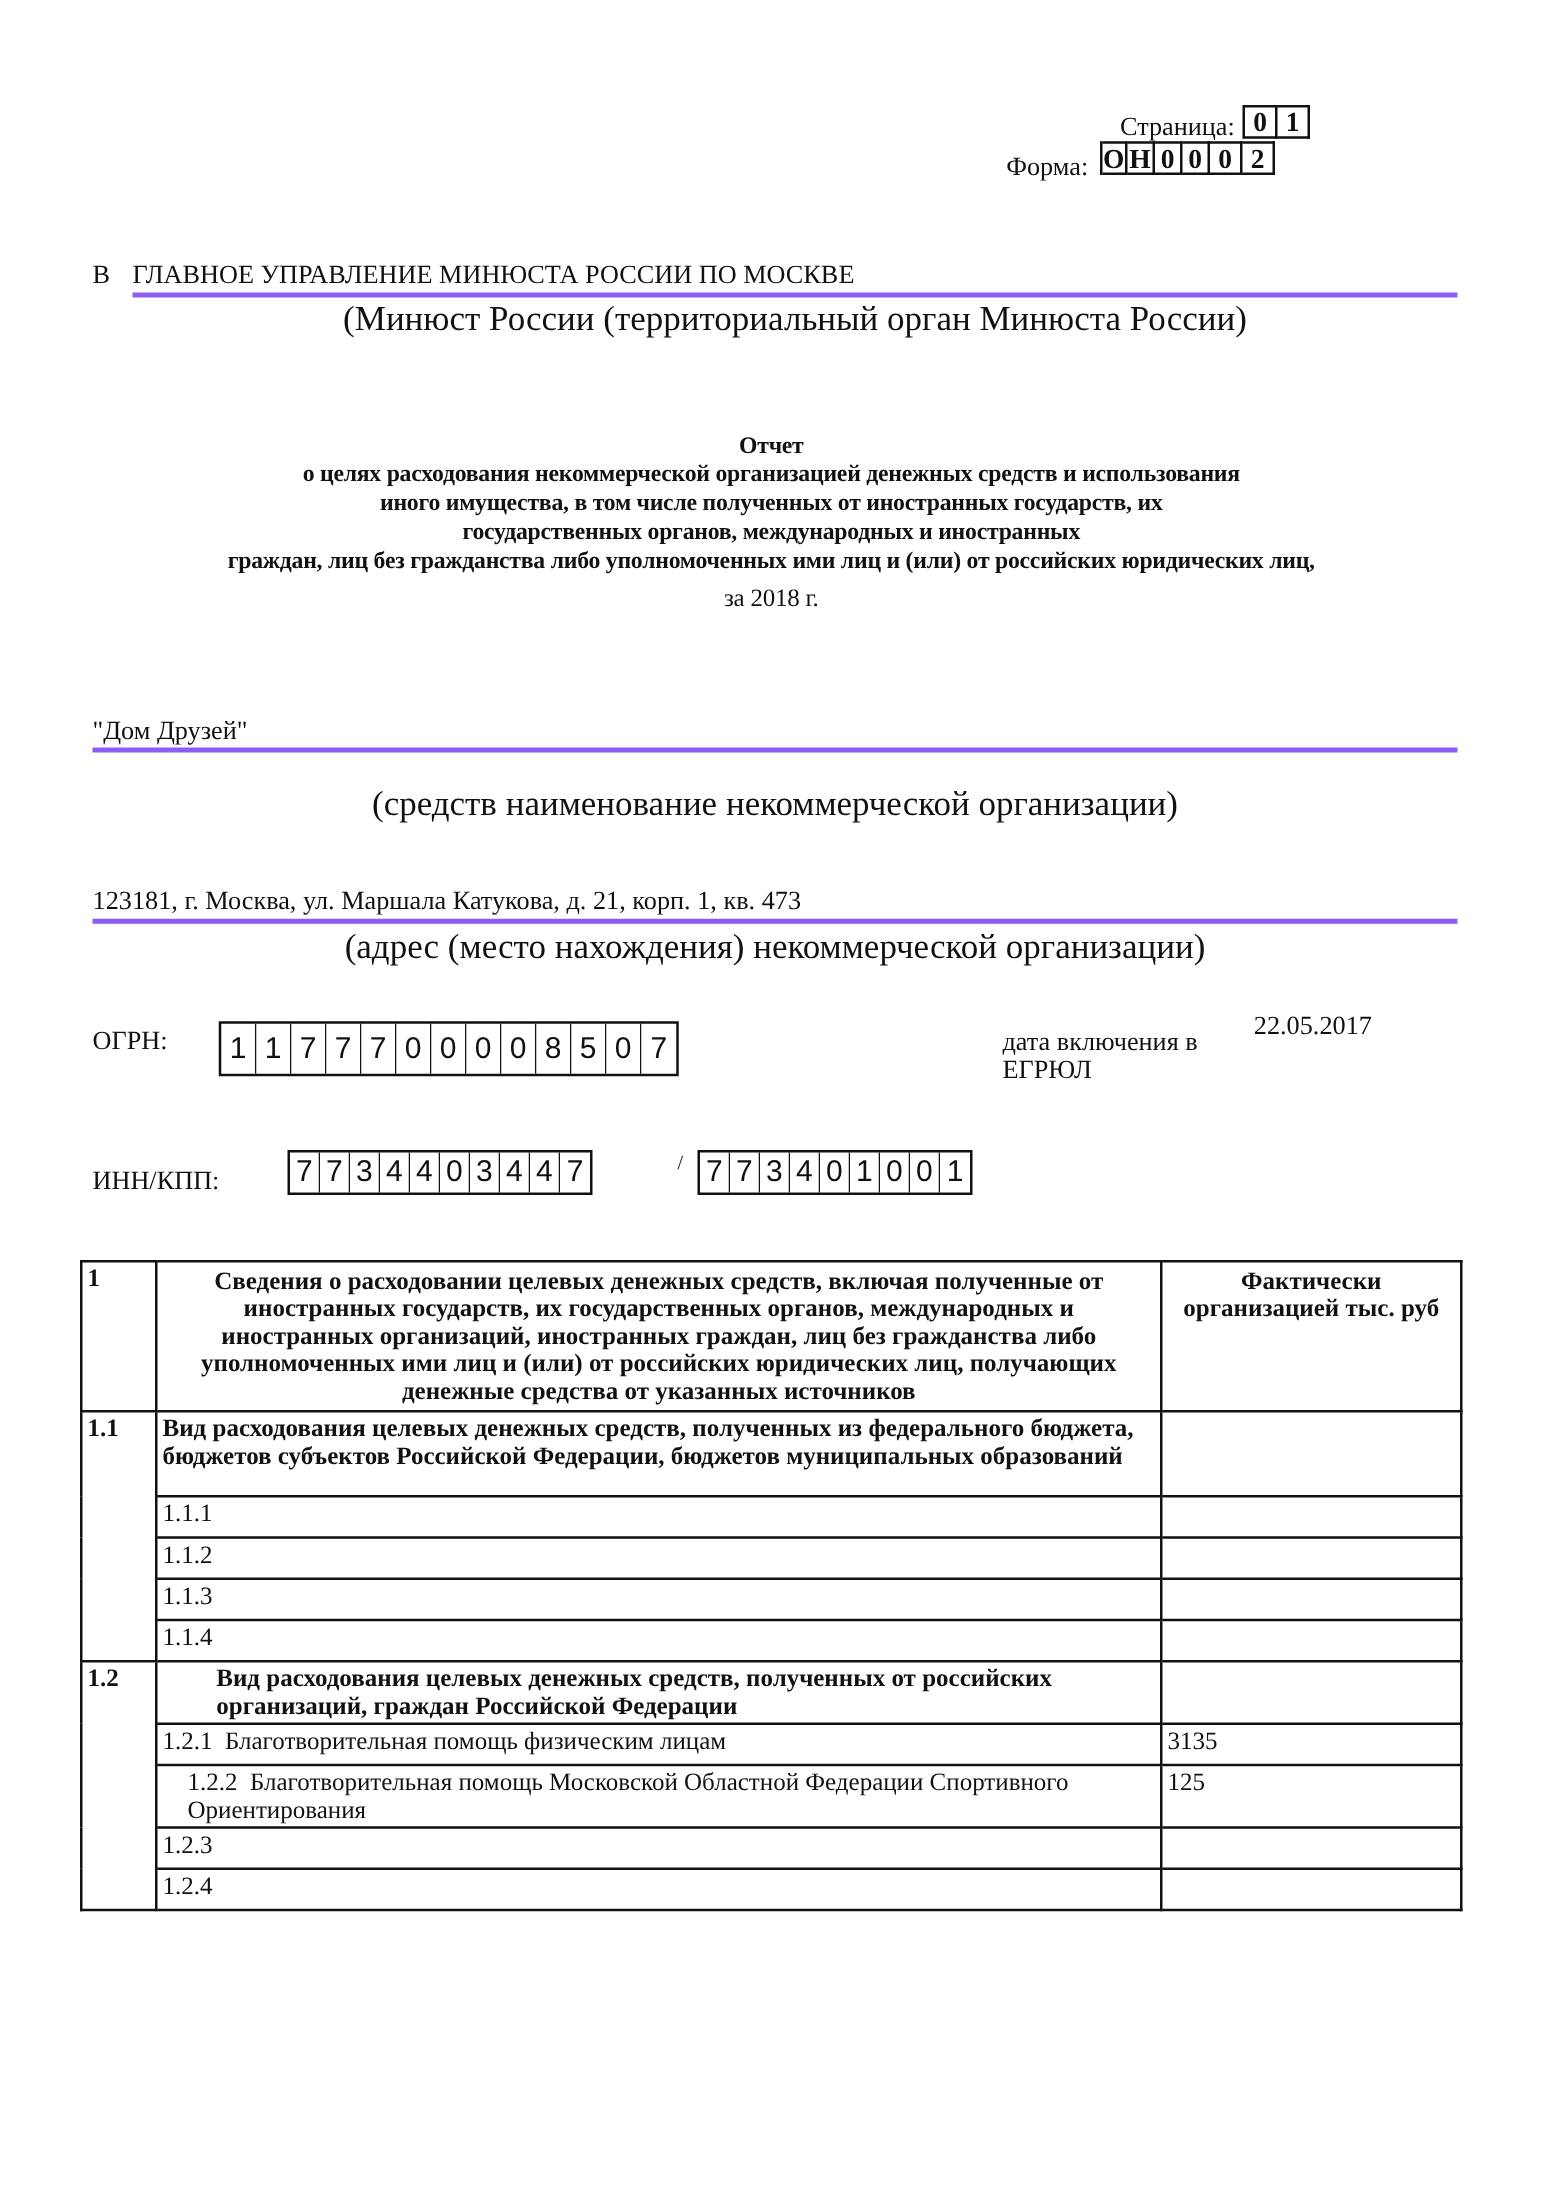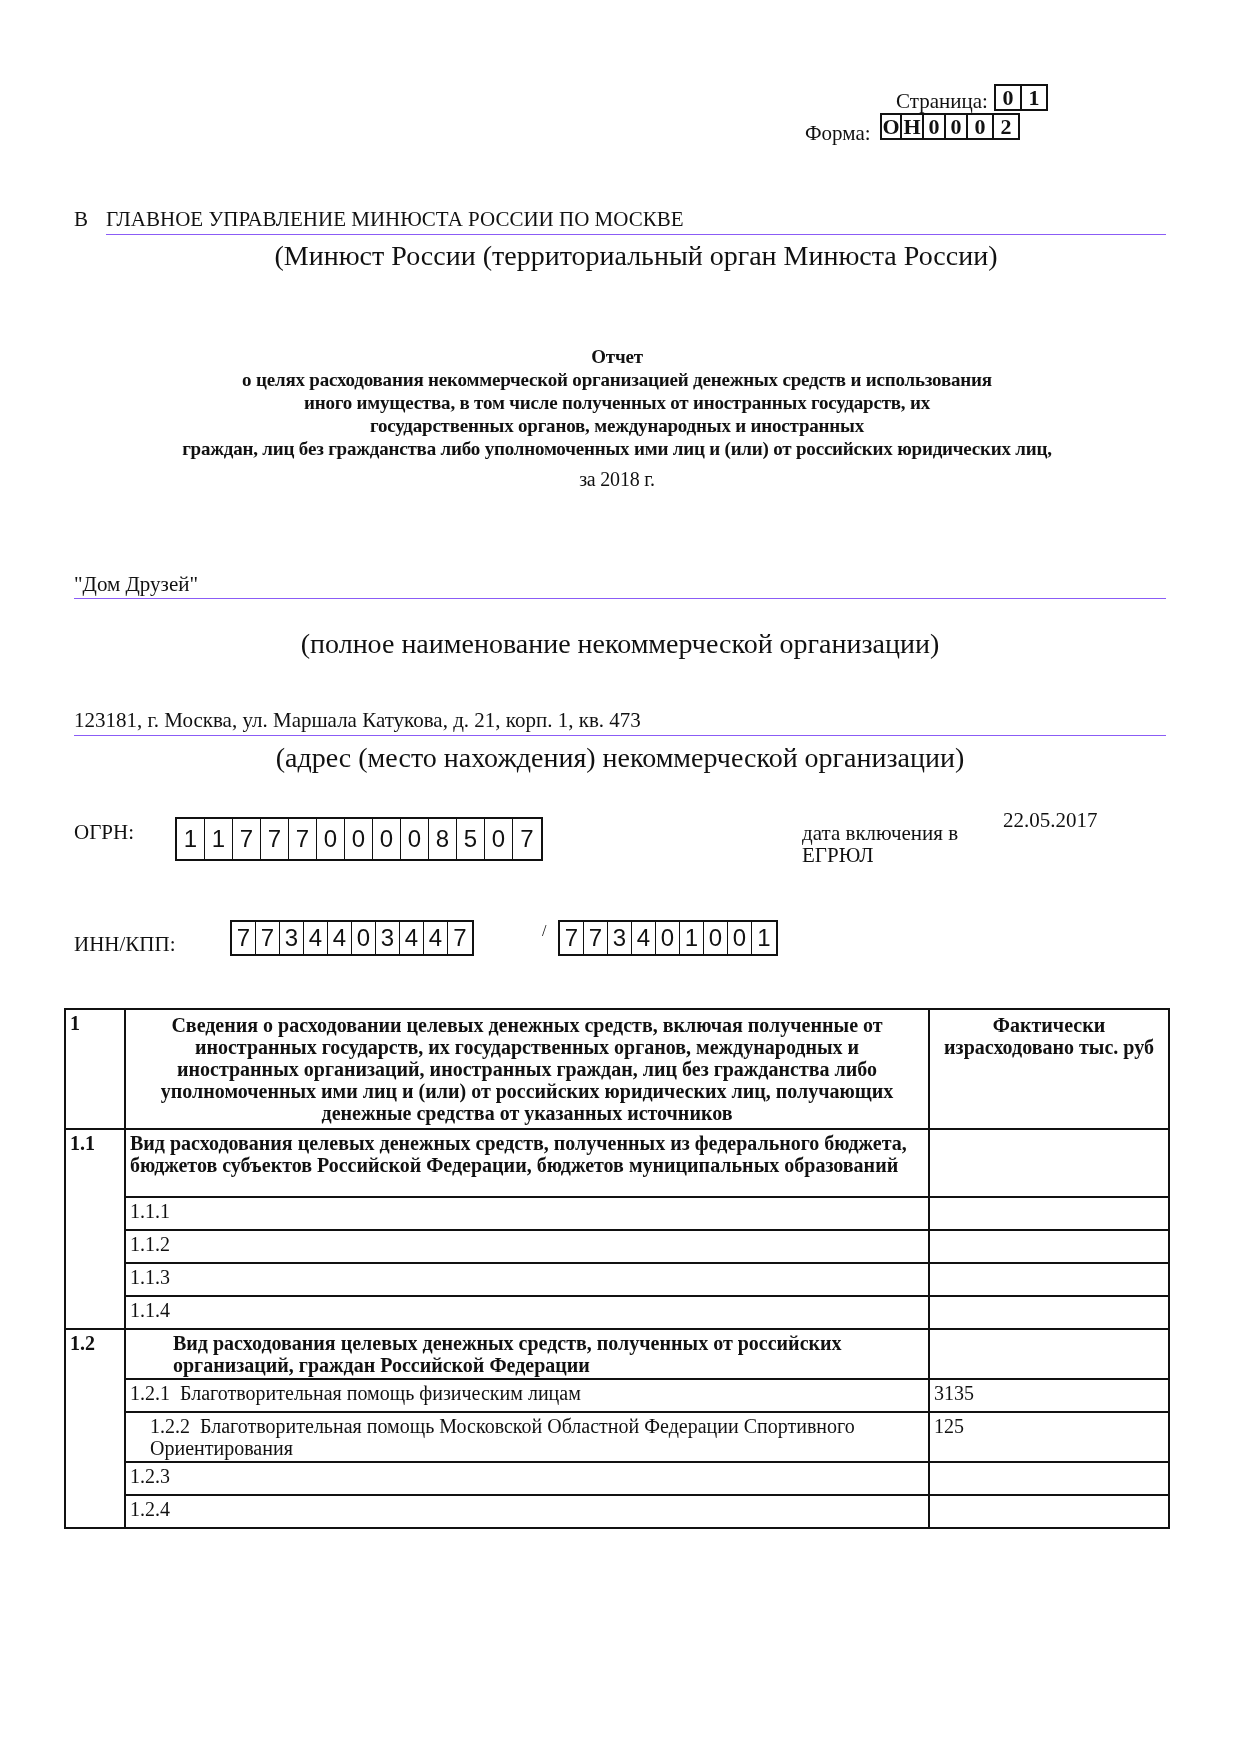--- a/index.html
+++ b/index.html
@@ -11,21 +11,21 @@
 
   
   .hdr-label { font-size: 21px; }
   .cellrow { display: flex; border-left: 2px solid #111; }
   .cellrow .c {
     border-right: 2px solid #111; border-top: 2px solid #111; border-bottom: 2px solid #111;
     width: 26px; height: 27px; display: flex; align-items: center; justify-content: center;
     font-weight: bold; font-size: 22px; box-sizing: border-box;
   }
 
-  .underline-line { border-bottom: 1px solid #8b5cf6; }
+  .underline-line { border-bottom: 4px solid #8b5cf6; }
   .caption { font-size: 28px; text-align: center; }
   .body-text { font-size: 21px; }
 
   .title-block {
     text-align: center; font-weight: bold; font-size: 19px; line-height: 23px;
     letter-spacing: -0.2px;
   }
 
   
   .digits { display: flex; border: 2px solid #111; }
@@ -86,21 +86,21 @@
   <div>о целях расходования некоммерческой организацией денежных средств и использования</div>
   <div>иного имущества, в том числе полученных от иностранных государств, их</div>
   <div>государственных органов, международных и иностранных</div>
   <div>граждан, лиц без гражданства либо уполномоченных ими лиц и (или) от российских юридических лиц,</div>
   <div style="font-weight:normal; font-size:20px; margin-top:8px;text-align:center;">за 2018 г.</div>
 </div>
 
 <div class="abs body-text underline-line" style="left:74px; top:572px; width:1092px; line-height:24px; padding-bottom:2px;">
   <div>"Дом Друзей"</div>
 </div>
-<div class="abs caption" style="left:74px; top:628px; width:1092px;">(полное наименование некоммерческой организации)</div>
+<div class="abs caption" style="left:74px; top:628px; width:1092px;">(средств наименование некоммерческой организации)</div>
 
 <div class="abs body-text underline-line" style="left:74px; top:708px; width:1092px; padding-bottom:2px;">
   <span>123181, г. Москва, ул. Маршала Катукова, д. 21, корп. 1, кв. 473</span>
 </div>
 <div class="abs caption" style="left:74px; top:742px; width:1092px;">(адрес (место нахождения) некоммерческой организации)</div>
 
 <div class="abs body-text" style="left:74px; top:820px;">ОГРН:</div>
 <div class="abs digits" style="left:175px; top:817px;">
   <div class="d">1</div>
   <div class="d">1</div>
@@ -146,21 +146,21 @@
   <div class="d" style="width:24px;height:32px;">0</div>
   <div class="d" style="width:24px;height:32px;">0</div>
   <div class="d" style="width:24px;height:32px;">1</div>
 </div>
 
 <table class="report">
   <tbody>
       <tr>
     <td class="num-col" style="font-weight:bold;">1</td>
     <td class="bold center" style="padding:4px 12px; line-height:22px;">Сведения о расходовании целевых денежных средств, включая полученные от иностранных государств, их государственных органов, международных и иностранных организаций, иностранных граждан, лиц без гражданства либо уполномоченных ими лиц и (или) от российских юридических лиц, получающих денежные средства от указанных источников</td>
-    <td class="val-col bold center" style="padding-top:4px;">Фактически израсходовано тыс. руб</td>
+    <td class="val-col bold center" style="padding-top:4px;">Фактически организацией тыс. руб</td>
   </tr>
 
   <tr>
     <td class="num-col" rowspan="5">1.1</td>
     <td class="bold" style="height:62px;">Вид расходования целевых денежных средств, полученных из федерального бюджета, бюджетов субъектов Российской Федерации, бюджетов муниципальных образований</td>
     <td class="val-col"></td>
   </tr>
   <tr class="sub-row">
     <td>1.1.1</td>
     <td></td>

